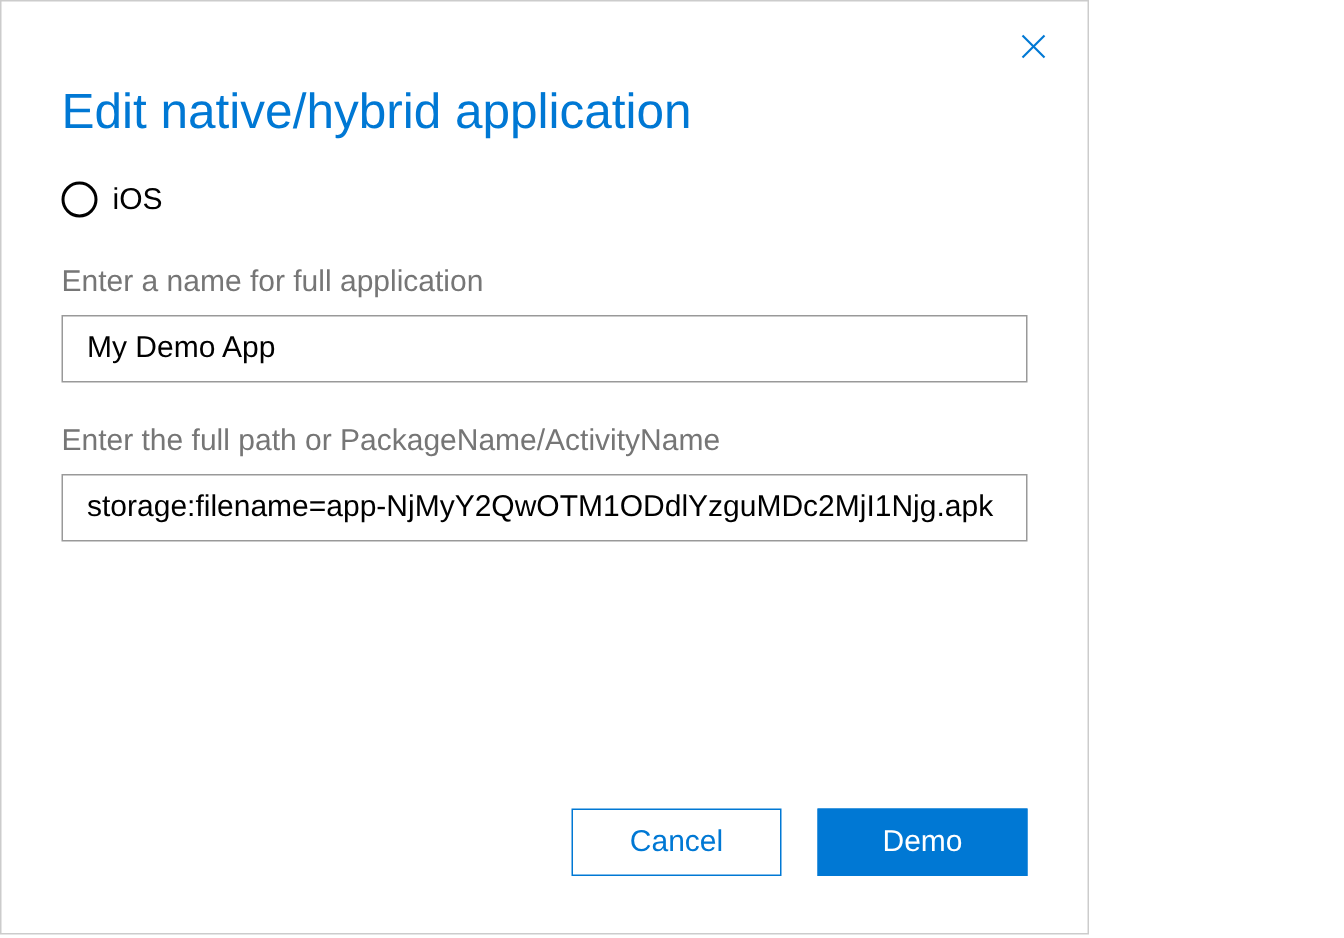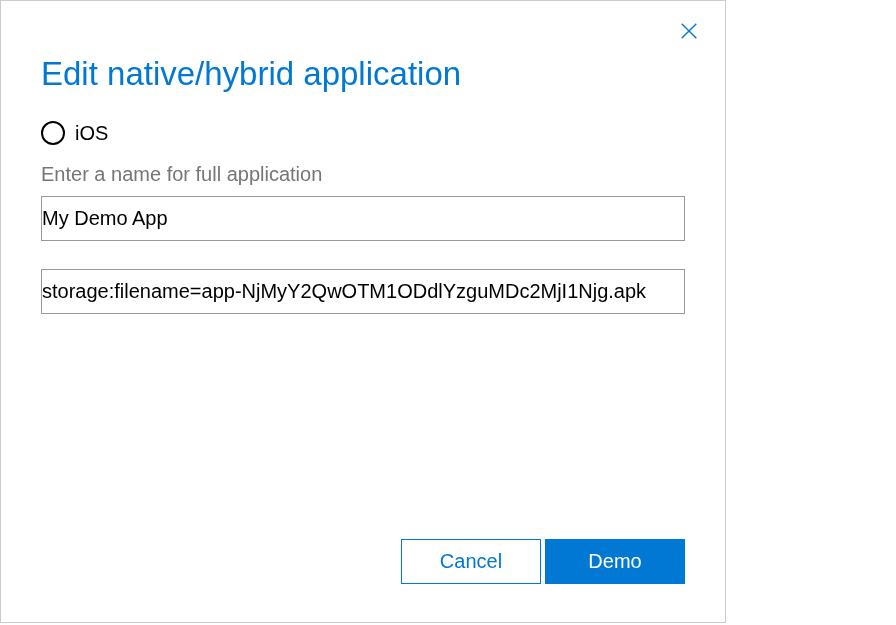--- a/index.html
+++ b/index.html
@@ -43,21 +43,21 @@
     .dialog-title {
       font-size: 33px;
       font-weight: 300;
       color: #0078d4;
       margin-top: 14px;
       margin-bottom: 28px;
     }
     .radio-group {
       display: flex;
       gap: 40px;
-      margin-bottom: 18px;
+      margin-bottom: 32px;
     }
     .radio-option {
       display: flex;
       align-items: center;
       gap: 10px;
       cursor: pointer;
     }
     .radio-circle {
       width: 24px;
       height: 24px;
@@ -83,34 +83,34 @@
       font-size: 20px;
       color: #000;
     }
     .field-label {
       font-size: 20px;
       color: #767676;
       margin-bottom: 10px;
     }
     .text-input {
       width: 100%;
-      padding: 10px 0;
+      padding: 10px 16px;
       font-size: 20px;
       font-family: inherit;
       border: 1px solid #999;
       background: #fff;
       color: #000;
       margin-bottom: 28px;
     }
     .button-row {
       position: absolute;
       bottom: 38px;
       right: 40px;
       display: flex;
-      gap: 4px;
+      gap: 24px;
       margin-left: 28px;
     }
     .btn {
       min-width: 140px;
       padding: 10px 24px;
       font-size: 20px;
       font-family: inherit;
       cursor: pointer;
       text-align: center;
     }
@@ -142,20 +142,21 @@
   <div class="radio-group">
     <div class="radio-option">
       <div class="radio-circle unselected"></div>
       <span class="radio-label">iOS</span>
     </div>
   </div>
 
   <div class="field-label">Enter a name for full application</div>
   <input type="text" class="text-input" value="My Demo App" style="">
 
+  <div class="field-label">Enter the full path or PackageName/ActivityName</div>
   <input type="text" class="text-input" value="storage:filename=app-NjMyY2QwOTM1ODdlYzguMDc2MjI1Njg.apk" style="">
 
   <div class="button-row">
     <button class="btn btn-secondary">Cancel</button>
     <button class="btn btn-primary">Demo</button>
   </div>
 
 </div>
 
 </body></html>

